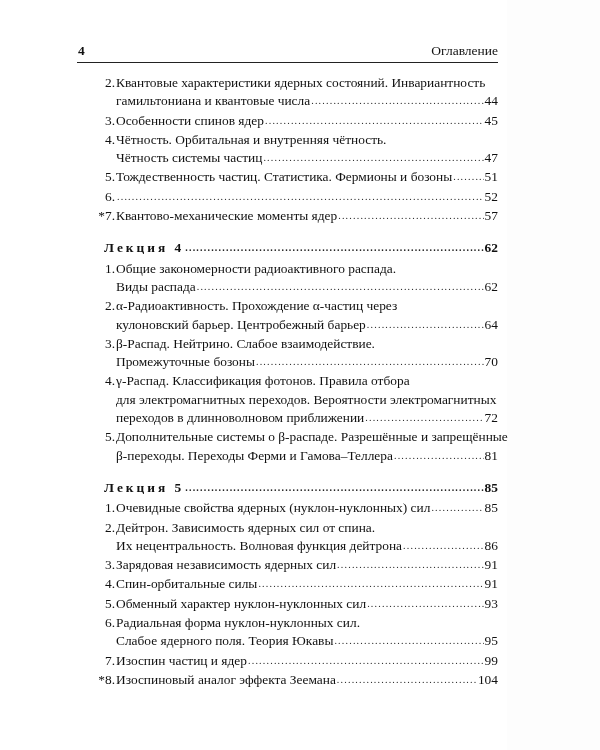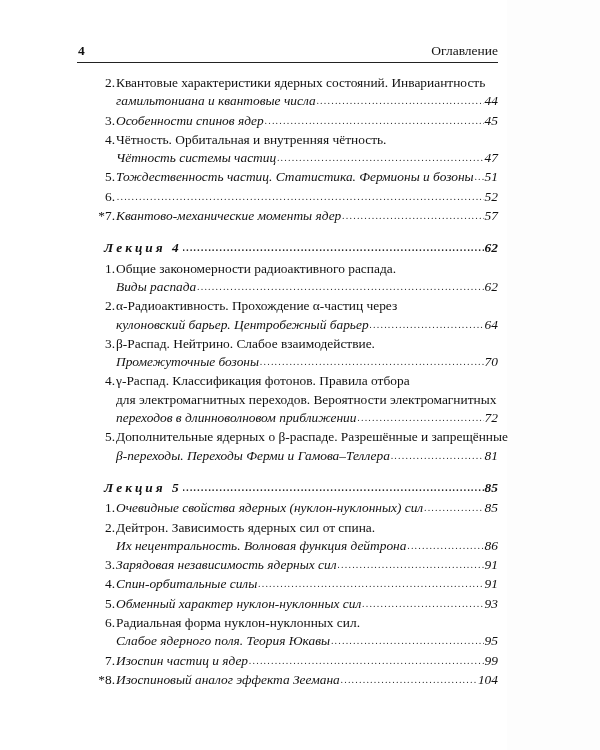--- a/index.html
+++ b/index.html
@@ -26,21 +26,21 @@
       position: absolute; left: 77px; top: 74px; width: 421px;
       font-size: 13.4px; line-height: 18.3px;
     }
     .entry { position: relative; margin-bottom: 1px; }
     .entry .line { display: block; white-space: nowrap; }
     .entry .num {
       position: absolute; left: 0; width: 38px; text-align: right;
     }
     .entry .body { margin-left: 39px; }
     .leader-line {
-      display: flex; align-items: center; white-space: nowrap; font-style: italic;
+      display: flex; align-items: center; white-space: nowrap;
     }
     .leader-line .txt { flex: 0 0 auto; }
     .leader-line .dots {
       flex: 1 1 auto; overflow: hidden; margin: 0 1px;
       font-size: 10px; letter-spacing: 1.2px; color: #222;
     }
     .leader-line .dots::before {
       content: "........................................................................................................................................................................";
     }
     .leader-line .pg { flex: 0 0 auto; text-align: right; }
@@ -172,21 +172,21 @@
       <div class="leader-line">
           <span class="txt">переходов в длинноволновом приближении</span>
           <span class="dots"></span>
           <span class="pg">72</span>
         </div>
     </div>
   </div>
   <div class="entry">
     <span class="num">5.</span>
     <div class="body">
-      <span class="line">Дополнительные ядерных о β-распаде. Разрешённые и запрещённые</span>
+      <span class="line">Дополнительные системы о β-распаде. Разрешённые и запрещённые</span>
       <div class="leader-line">
           <span class="txt">β-переходы. Переходы Ферми и Гамова–Теллера</span>
           <span class="dots"></span>
           <span class="pg">81</span>
         </div>
     </div>
   </div>
 
   <div class="leader-line lecture">
     <span class="txt">Лекция 5</span>

